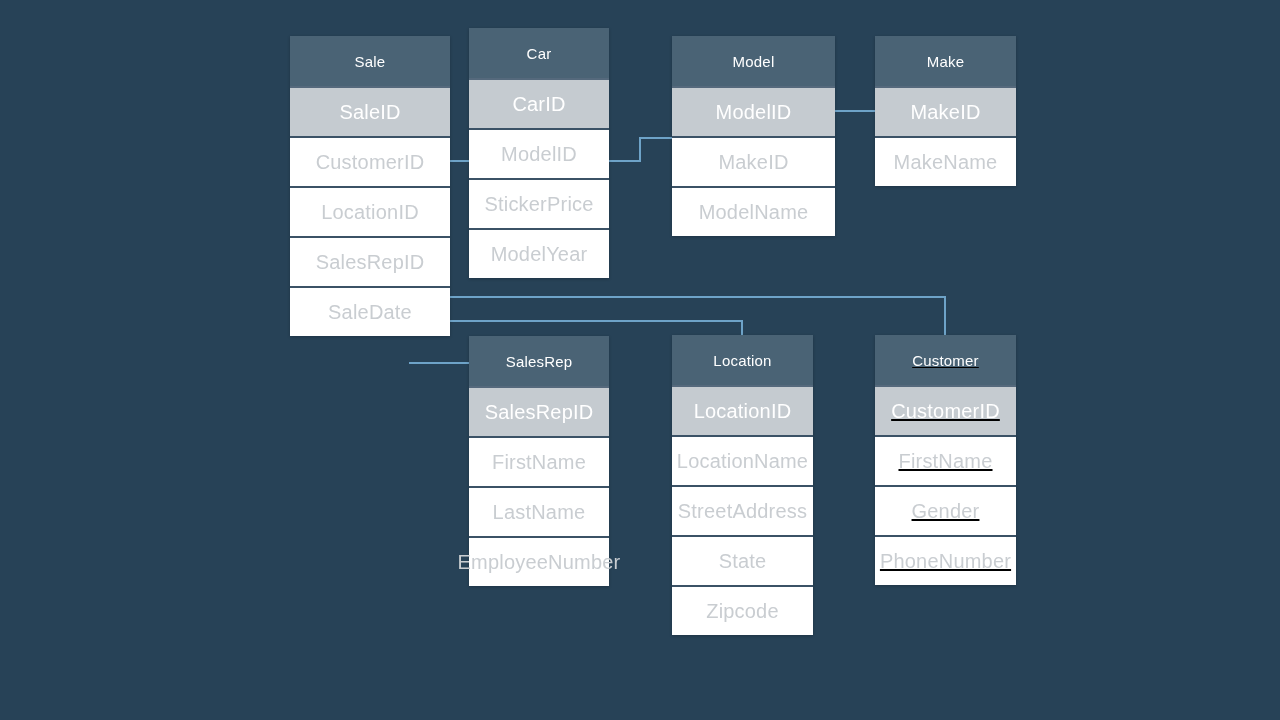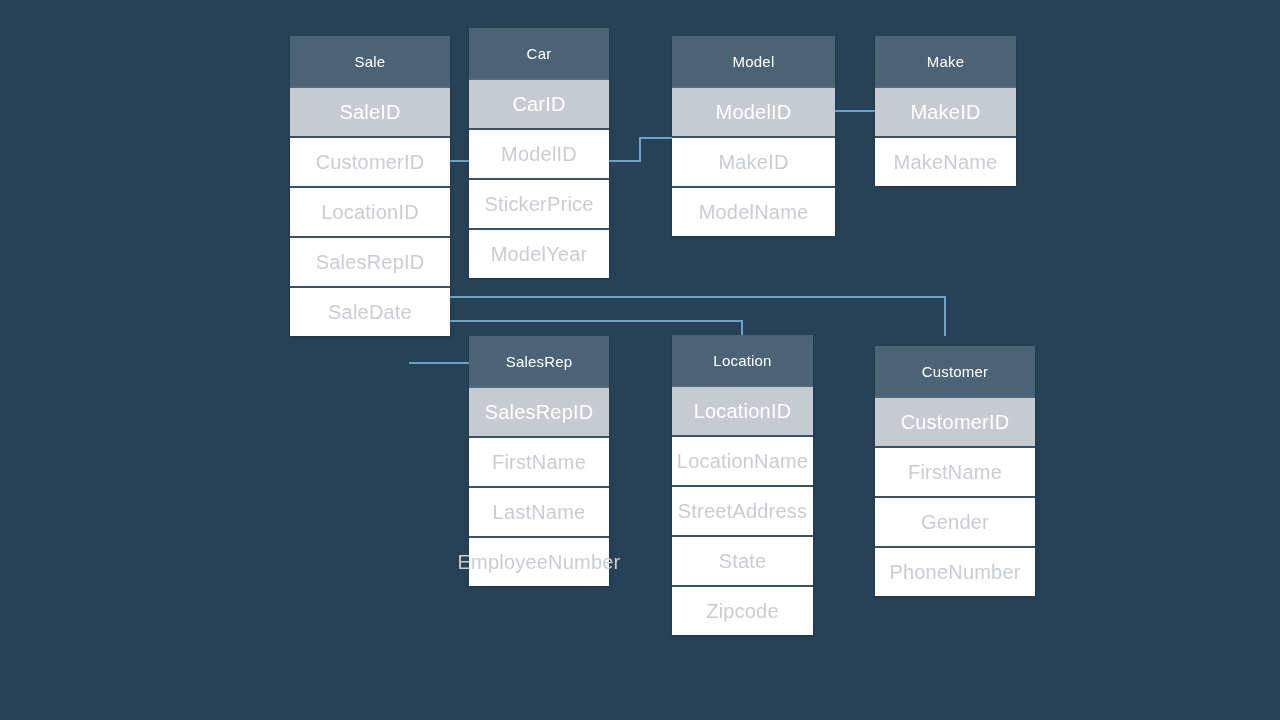--- a/index.html
+++ b/index.html
@@ -94,21 +94,21 @@
         <div class="field">EmployeeNumber</div>
       </div>
       <div class="entity" style="left: 672px; top: 335px; width: 141px;">
         <div class="entity-header">Location</div>
         <div class="field pk">LocationID</div>
         <div class="field">LocationName</div>
         <div class="field">StreetAddress</div>
         <div class="field">State</div>
         <div class="field">Zipcode</div>
       </div>
-      <div class="entity" style="left: 875px; top: 346px; width: 160px;">
+      <div class="entity" style="left: 875px; top: 335px; width: 141px; text-decoration: underline;">
         <div class="entity-header">Customer</div>
         <div class="field pk">CustomerID</div>
         <div class="field">FirstName</div>
         <div class="field">Gender</div>
         <div class="field">PhoneNumber</div>
       </div>
     </div>
 
 </div>
 

